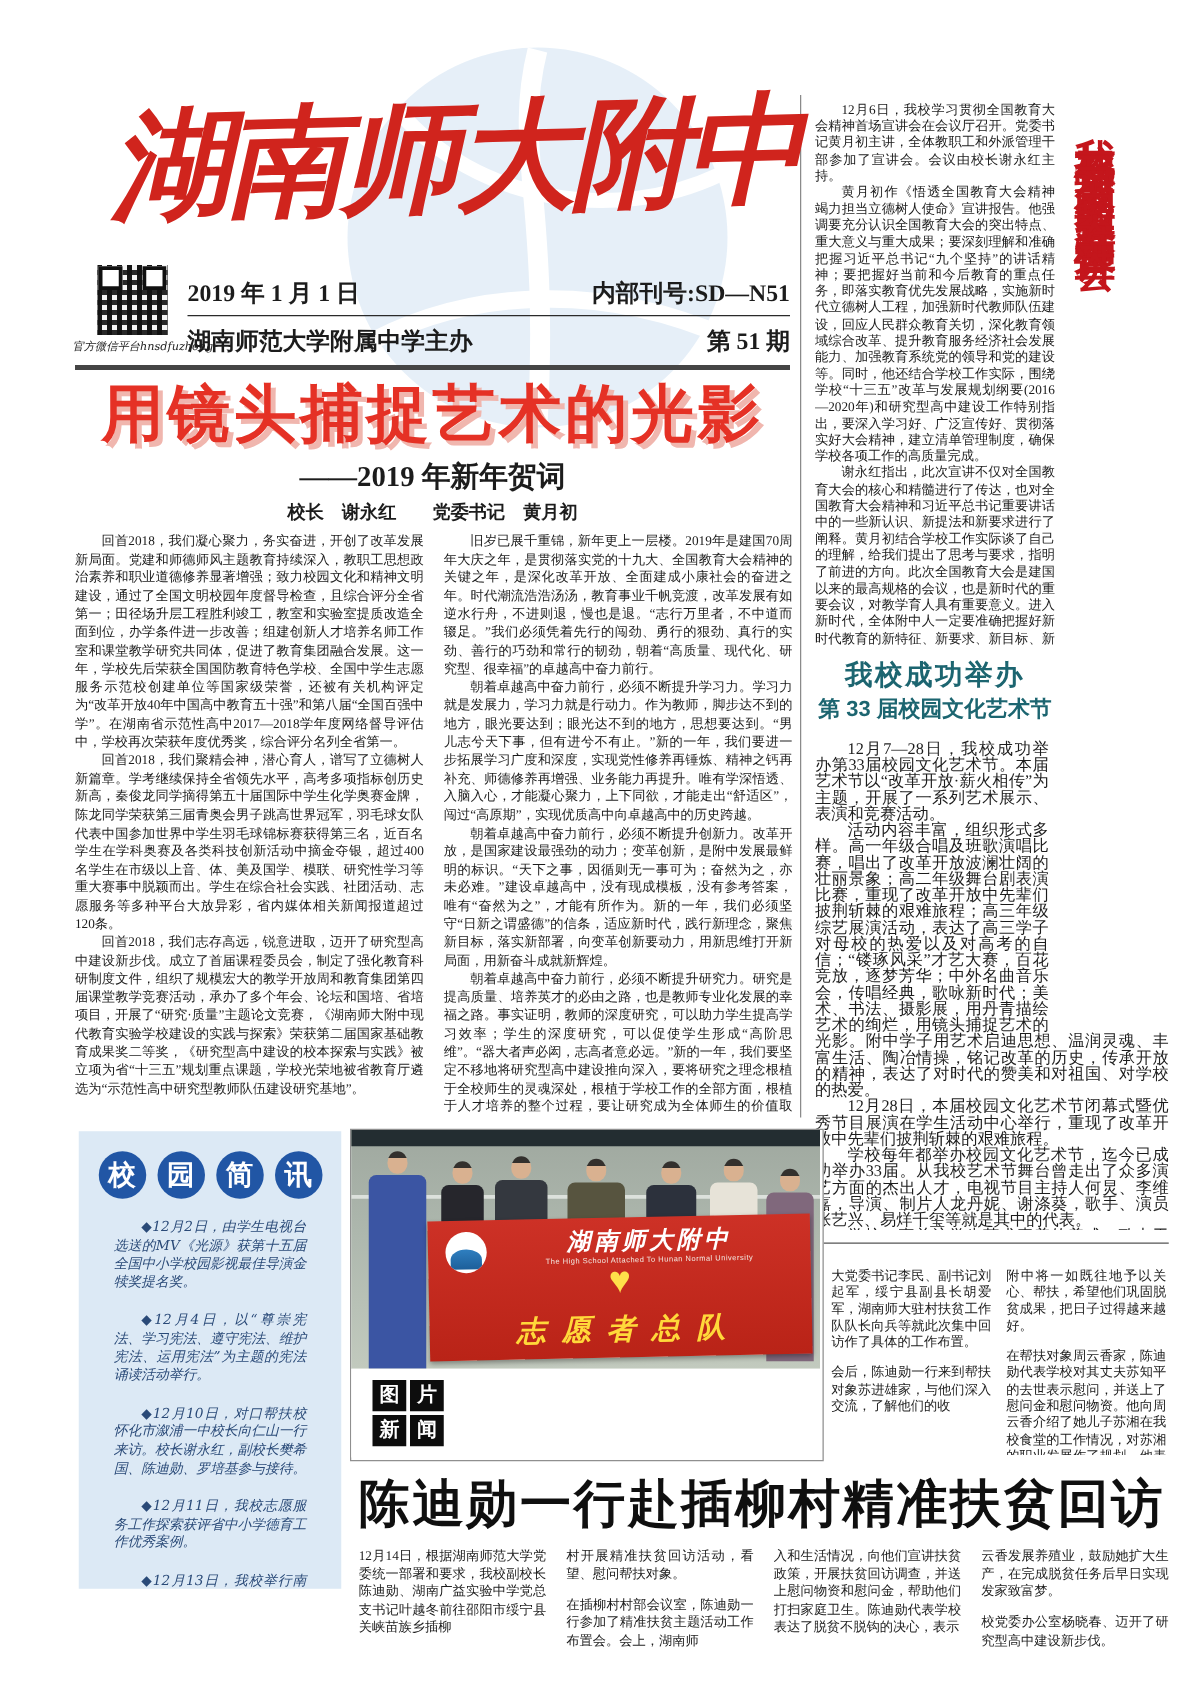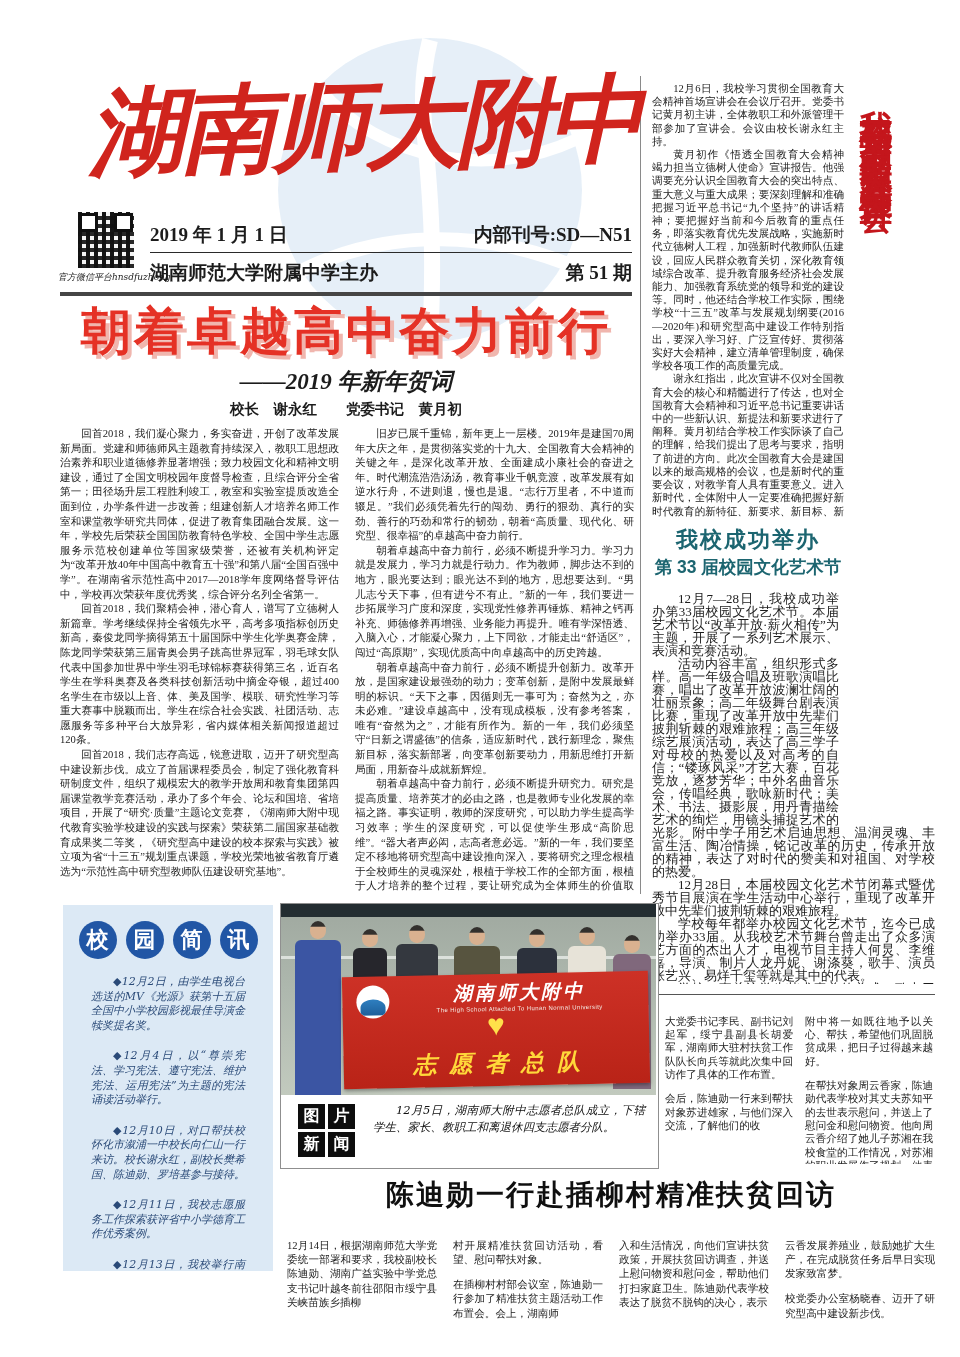--- a/index.html
+++ b/index.html
@@ -25,21 +25,21 @@
       font-weight:bold;font-size:19px;}
   .mast-divider{left:150px;top:252px;width:482px;height:0;border-top:1.5px solid #2a2a2a;z-index:2;}
   .mast-row2{left:150px;top:260px;width:482px;z-index:2;display:flex;justify-content:space-between;
       font-weight:bold;font-size:19px;}
   .mast-rule{left:60px;top:292px;width:572px;height:4px;background:#454545;z-index:2;}
 
   
   .lead-headline{left:60px;top:304px;width:572px;text-align:center;z-index:2;
       font-size:50px;font-weight:bold;color:#e53125;letter-spacing:3px;line-height:1.1;
       text-shadow:4px 4px 0 #f0b6ae;}
-  .lead-subtitle{left:60px;top:366px;width:572px;text-align:center;font-size:23px;font-weight:bold;z-index:2;font-style:italic;}
+  .lead-subtitle{left:60px;top:366px;width:572px;text-align:center;font-size:23px;font-weight:bold;z-index:2;}
   .lead-byline{left:60px;top:400px;width:572px;text-align:center;font-size:14.5px;font-weight:bold;z-index:2;}
   .lead-body{left:60px;top:427px;width:574px;height:470px;z-index:2;
       column-count:2;column-gap:16px;font-size:10.6px;line-height:14.6px;text-align:justify;overflow:hidden;}
   .lead-body p,.plain p{margin:0;text-indent:2em;}
 
   .v-rule{left:640px;top:76px;width:0;height:818px;border-left:1px solid #8a8a8a;z-index:1;}
 
   
   .speech-body{left:652px;top:82px;width:192px;height:436px;z-index:2;
       font-size:10.6px;line-height:13.2px;text-align:justify;overflow:hidden;}
@@ -97,22 +97,22 @@
   .banner .bteam{position:absolute;left:0;top:74px;width:100%;text-align:center;color:#ffd83a;
       font-size:23px;font-weight:bold;letter-spacing:13px;text-indent:13px;font-style:italic;}
   .photo-cap-area{position:absolute;left:0;top:191px;width:375px;height:71px;background:#fff;}
   .pl-grid{position:absolute;left:17px;top:9px;width:57px;display:grid;grid-template-columns:27px 27px;gap:3px;}
   .pl-grid .b{width:27px;height:25px;background:#0d0d0d;color:#fff;font-size:16px;font-weight:bold;
       display:flex;align-items:center;justify-content:center;font-family:"Liberation Sans",sans-serif;}
   .photo-caption{position:absolute;left:92px;top:7px;width:272px;font-size:11.5px;line-height:16.5px;
       text-align:justify;text-indent:2em;color:#111;}
 
   
-  .pov-headline{left:287px;top:1176px;width:648px;text-align:center;z-index:2;
-      font-size:28px;font-weight:bold;letter-spacing:2px;color:#0f0f0f;}
+  .pov-headline{left:287px;top:1176px;width:648px;text-align:left;z-index:2;
+      font-size:41px;font-weight:bold;letter-spacing:2px;color:#0f0f0f;}
   .pov-col{top:1228px;width:150px;height:122px;z-index:2;position:absolute;
       font-size:10.6px;line-height:14.4px;text-align:justify;overflow:hidden;}
   .c1{left:287px;} .c2{left:453px;} .c3{left:619px;} .c4{left:785px;}
   .cont p:first-child{text-indent:0;}
 </style>
 </head>
 <body>
 
 <div class="page">
 
@@ -130,21 +130,21 @@
     <span>2019 年 1 月 1 日</span>
     <span>内部刊号:SD—N51</span>
   </div>
   <div class="abs mast-divider"></div>
   <div class="abs mast-row2">
     <span>湖南师范大学附属中学主办</span>
     <span>第 51 期</span>
   </div>
   <div class="abs mast-rule"></div>
 
-  <div class="abs lead-headline hei">朝着卓越高中奋力前行</div>
+  <div class="abs lead-headline hei">用镜头捕捉艺术的光影</div>
   <div class="abs lead-subtitle">——2019 年新年贺词</div>
   <div class="abs lead-byline hei">校长　谢永红　　党委书记　黄月初</div>
   <div class="abs lead-body plain">
       <p>回首2018，我们凝心聚力，务实奋进，开创了改革发展新局面。党建和师德师风主题教育持续深入，教职工思想政治素养和职业道德修养显著增强；致力校园文化和精神文明建设，通过了全国文明校园年度督导检查，且综合评分全省第一；田径场升层工程胜利竣工，教室和实验室提质改造全面到位，办学条件进一步改善；组建创新人才培养名师工作室和课堂教学研究共同体，促进了教育集团融合发展。这一年，学校先后荣获全国国防教育特色学校、全国中学生志愿服务示范校创建单位等国家级荣誉，还被有关机构评定为“改革开放40年中国高中教育五十强”和第八届“全国百强中学”。在湖南省示范性高中2017—2018学年度网络督导评估中，学校再次荣获年度优秀奖，综合评分名列全省第一。</p>
       <p>回首2018，我们聚精会神，潜心育人，谱写了立德树人新篇章。学考继续保持全省领先水平，高考多项指标创历史新高，秦俊龙同学摘得第五十届国际中学生化学奥赛金牌，陈龙同学荣获第三届青奥会男子跳高世界冠军，羽毛球女队代表中国参加世界中学生羽毛球锦标赛获得第三名，近百名学生在学科奥赛及各类科技创新活动中摘金夺银，超过400名学生在市级以上音、体、美及国学、模联、研究性学习等重大赛事中脱颖而出。学生在综合社会实践、社团活动、志愿服务等多种平台大放异彩，省内媒体相关新闻报道超过120条。</p>
       <p>回首2018，我们志存高远，锐意进取，迈开了研究型高中建设新步伐。成立了首届课程委员会，制定了强化教育科研制度文件，组织了规模宏大的教学开放周和教育集团第四届课堂教学竞赛活动，承办了多个年会、论坛和国培、省培项目，开展了“研究·质量”主题论文竞赛，《湖南师大附中现代教育实验学校建设的实践与探索》荣获第二届国家基础教育成果奖二等奖，《研究型高中建设的校本探索与实践》被立项为省“十三五”规划重点课题，学校光荣地被省教育厅遴选为“示范性高中研究型教师队伍建设研究基地”。</p>
       <p>旧岁已展千重锦，新年更上一层楼。2019年是建国70周年大庆之年，是贯彻落实党的十九大、全国教育大会精神的关键之年，是深化改革开放、全面建成小康社会的奋进之年。时代潮流浩浩汤汤，教育事业千帆竞渡，改革发展有如逆水行舟，不进则退，慢也是退。“志行万里者，不中道而辍足。”我们必须凭着先行的闯劲、勇行的狠劲、真行的实劲、善行的巧劲和常行的韧劲，朝着“高质量、现代化、研究型、很幸福”的卓越高中奋力前行。</p>
       <p>朝着卓越高中奋力前行，必须不断提升学习力。学习力就是发展力，学习力就是行动力。作为教师，脚步达不到的地方，眼光要达到；眼光达不到的地方，思想要达到。“男儿志兮天下事，但有进兮不有止。”新的一年，我们要进一步拓展学习广度和深度，实现党性修养再锤炼、精神之钙再补充、师德修养再增强、业务能力再提升。唯有学深悟透、入脑入心，才能凝心聚力，上下同欲，才能走出“舒适区”，闯过“高原期”，实现优质高中向卓越高中的历史跨越。</p>
       <p>朝着卓越高中奋力前行，必须不断提升创新力。改革开放，是国家建设最强劲的动力；变革创新，是附中发展最鲜明的标识。“天下之事，因循则无一事可为；奋然为之，亦未必难。”建设卓越高中，没有现成模板，没有参考答案，唯有“奋然为之”，才能有所作为。新的一年，我们必须坚守“日新之谓盛德”的信条，适应新时代，践行新理念，聚焦新目标，落实新部署，向变革创新要动力，用新思维打开新局面，用新奋斗成就新辉煌。</p>
       <p>朝着卓越高中奋力前行，必须不断提升研究力。研究是提高质量、培养英才的必由之路，也是教师专业化发展的幸福之路。事实证明，教师的深度研究，可以助力学生提高学习效率；学生的深度研究，可以促使学生形成“高阶思维”。“器大者声必闳，志高者意必远。”新的一年，我们要坚定不移地将研究型高中建设推向深入，要将研究之理念根植于全校师生的灵魂深处，根植于学校工作的全部方面，根植于人才培养的整个过程，要让研究成为全体师生的价值取向、基本习惯、生活方式、精神气质，成为学校的独特风尚和特色文化。</p>
@@ -223,21 +223,20 @@
         <div class="bteam">志愿者总队</div>
       </div>
     </div>
     <div class="photo-cap-area">
       <div class="pl-grid">
           <span class="b">图</span>
           <span class="b">片</span>
           <span class="b">新</span>
           <span class="b">闻</span>
         </div>
-      <div class="photo-caption kai">12月5日，湖南师大附中志愿者总队成立，下辖学生、家长、教职工和离退休四支志愿者分队。</div>
     </div>
   </div>
 
   <div class="abs pov-headline hei">陈迪勋一行赴插柳村精准扶贫回访</div>
   <div class="pov-col c1">
       <p>12月14日，根据湖南师范大学党委统一部署和要求，我校副校长陈迪勋、湖南广益实验中学党总支书记叶越冬前往邵阳市绥宁县关峡苗族乡插柳</p>
     </div>
   <div class="pov-col c2 cont">
       <p>村开展精准扶贫回访活动，看望、慰问帮扶对象。</p>
       <p>在插柳村村部会议室，陈迪勋一行参加了精准扶贫主题活动工作布置会。会上，湖南师</p>

